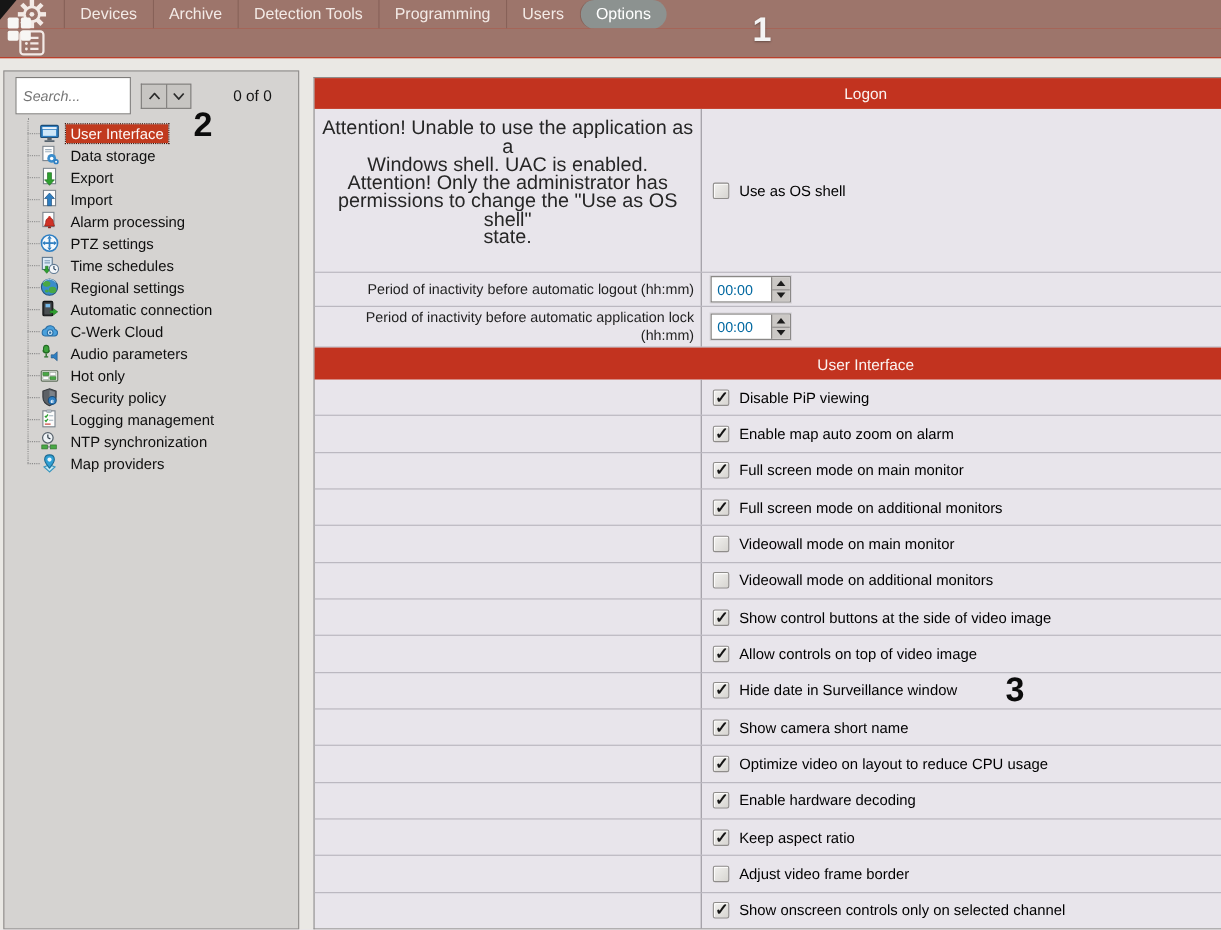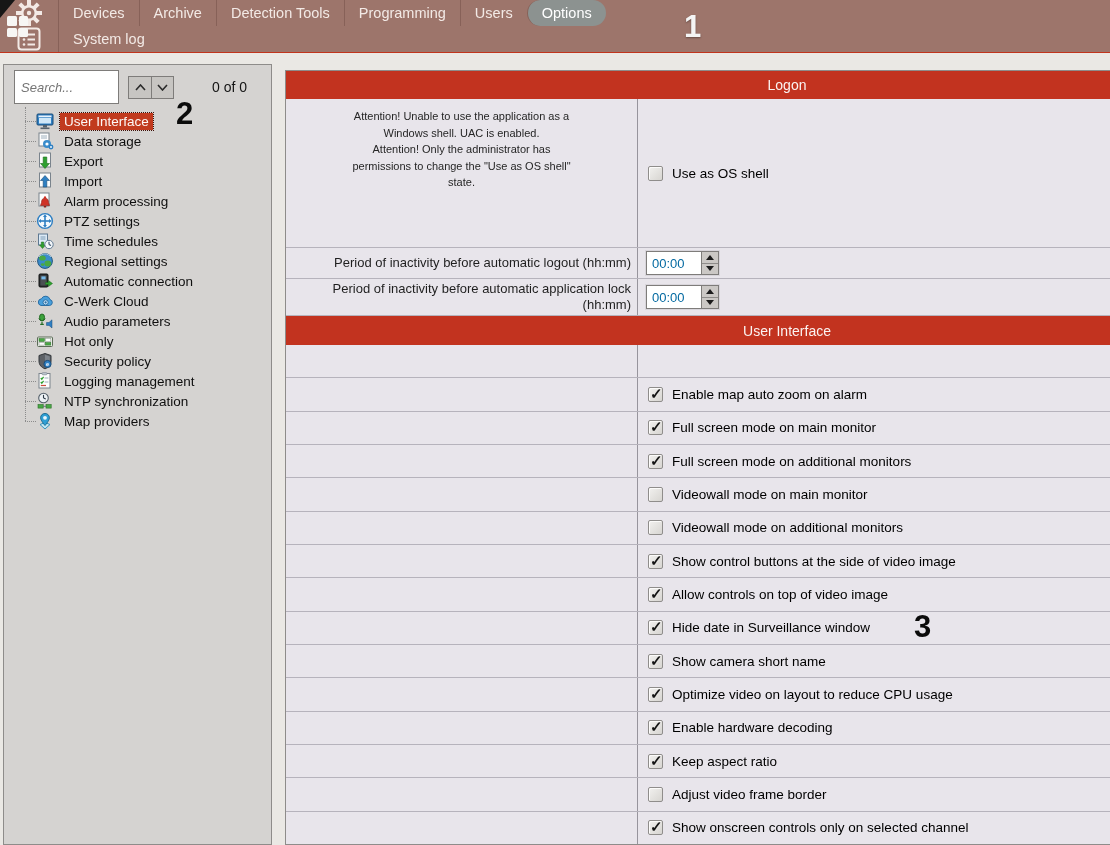--- a/index.html
+++ b/index.html
@@ -62,21 +62,21 @@
            display:flex; flex-direction:column; }
   .section-header { flex:none; background:#c2331f; color:#fbf3f1; font-size:14px;
                     display:flex; align-items:center; justify-content:center;
                     padding-left:178px; }
   .hdr-logon { height:28px; }
   .hdr-ui { height:29px; }
   .prow { display:flex; border-bottom:1px solid #b6b3bc; flex:none; }
   .cell-left { width:352px; flex:none; border-right:1px solid #97949c; }
   .cell-right { flex:1; display:flex; align-items:center; padding-left:10px; }
   .row-attention { height:149px; }
-  .attention-cell { padding:9px 4px 0 4px; text-align:center; font-size:11px;
+  .attention-cell { padding:9px 4px 0 4px; text-align:center; font-size:18px;
                     line-height:16.5px; color:#262626; white-space:pre-line; }
   .spin-row-1 { height:31px; }
   .spin-row-2 { height:37px; }
   .spin-label { display:flex; align-items:center; justify-content:flex-end;
                 text-align:right; padding:0 6px; font-size:13px; line-height:16px;
                 color:#1f1f1f; }
   .spin { display:flex; width:73px; height:24px; border:1px solid #7e7c7a;
           background:#ffffff; box-shadow:0 0 0 1px #d8d5db; }
   .spin-value { flex:1; font-size:13px; color:#0369a1; display:flex; align-items:center;
                 padding-left:5px; }
@@ -149,21 +149,20 @@
     <div class="tab icon-tab">
       <svg width="26" height="26" viewBox="0 0 26 26">
         <rect x="2.5" y="2.5" width="21" height="21" rx="3" fill="none" stroke="#f3eae6" stroke-width="2"></rect>
         <line x1="7" y1="8.5" x2="19" y2="8.5" stroke="#f3eae6" stroke-width="2"></line>
         <circle cx="8" cy="13.5" r="1.3" fill="#f3eae6"></circle>
         <line x1="11.5" y1="13.5" x2="19" y2="13.5" stroke="#f3eae6" stroke-width="2"></line>
         <circle cx="8" cy="18.5" r="1.3" fill="#f3eae6"></circle>
         <line x1="11.5" y1="18.5" x2="19" y2="18.5" stroke="#f3eae6" stroke-width="2"></line>
       </svg>
     </div>
-    <div class="tab">System log</div>
   </nav>
   <div class="red-fill"></div>
 </header>
 
 <aside class="sidebar">
   <div class="search-row">
     <input class="search-input" type="text" placeholder="Search..." style="">
     <button class="nav-btn">
       <svg width="11" height="7" viewBox="0 0 11 7">
         <polyline points="1,6 5.5,1 10,6" fill="none" stroke="#2b2b2b" stroke-width="1.6"></polyline>
@@ -415,20 +414,24 @@
         </span>
       </div>
     </div>
   </div>
 
   <div class="section-header hdr-ui">User Interface</div>
 
   <div id="ui-rows">
       <div class="crow">
         <div class="cell-left"></div>
+        <div class="cell-right">
+          <div class="cb checked"></div>
+          <span class="cb-label">Disable PiP viewing</span>
+        </div>
       </div>
       <div class="crow">
         <div class="cell-left"></div>
         <div class="cell-right">
           <div class="cb checked"></div>
           <span class="cb-label">Enable map auto zoom on alarm</span>
         </div>
       </div>
       <div class="crow">
         <div class="cell-left"></div>

